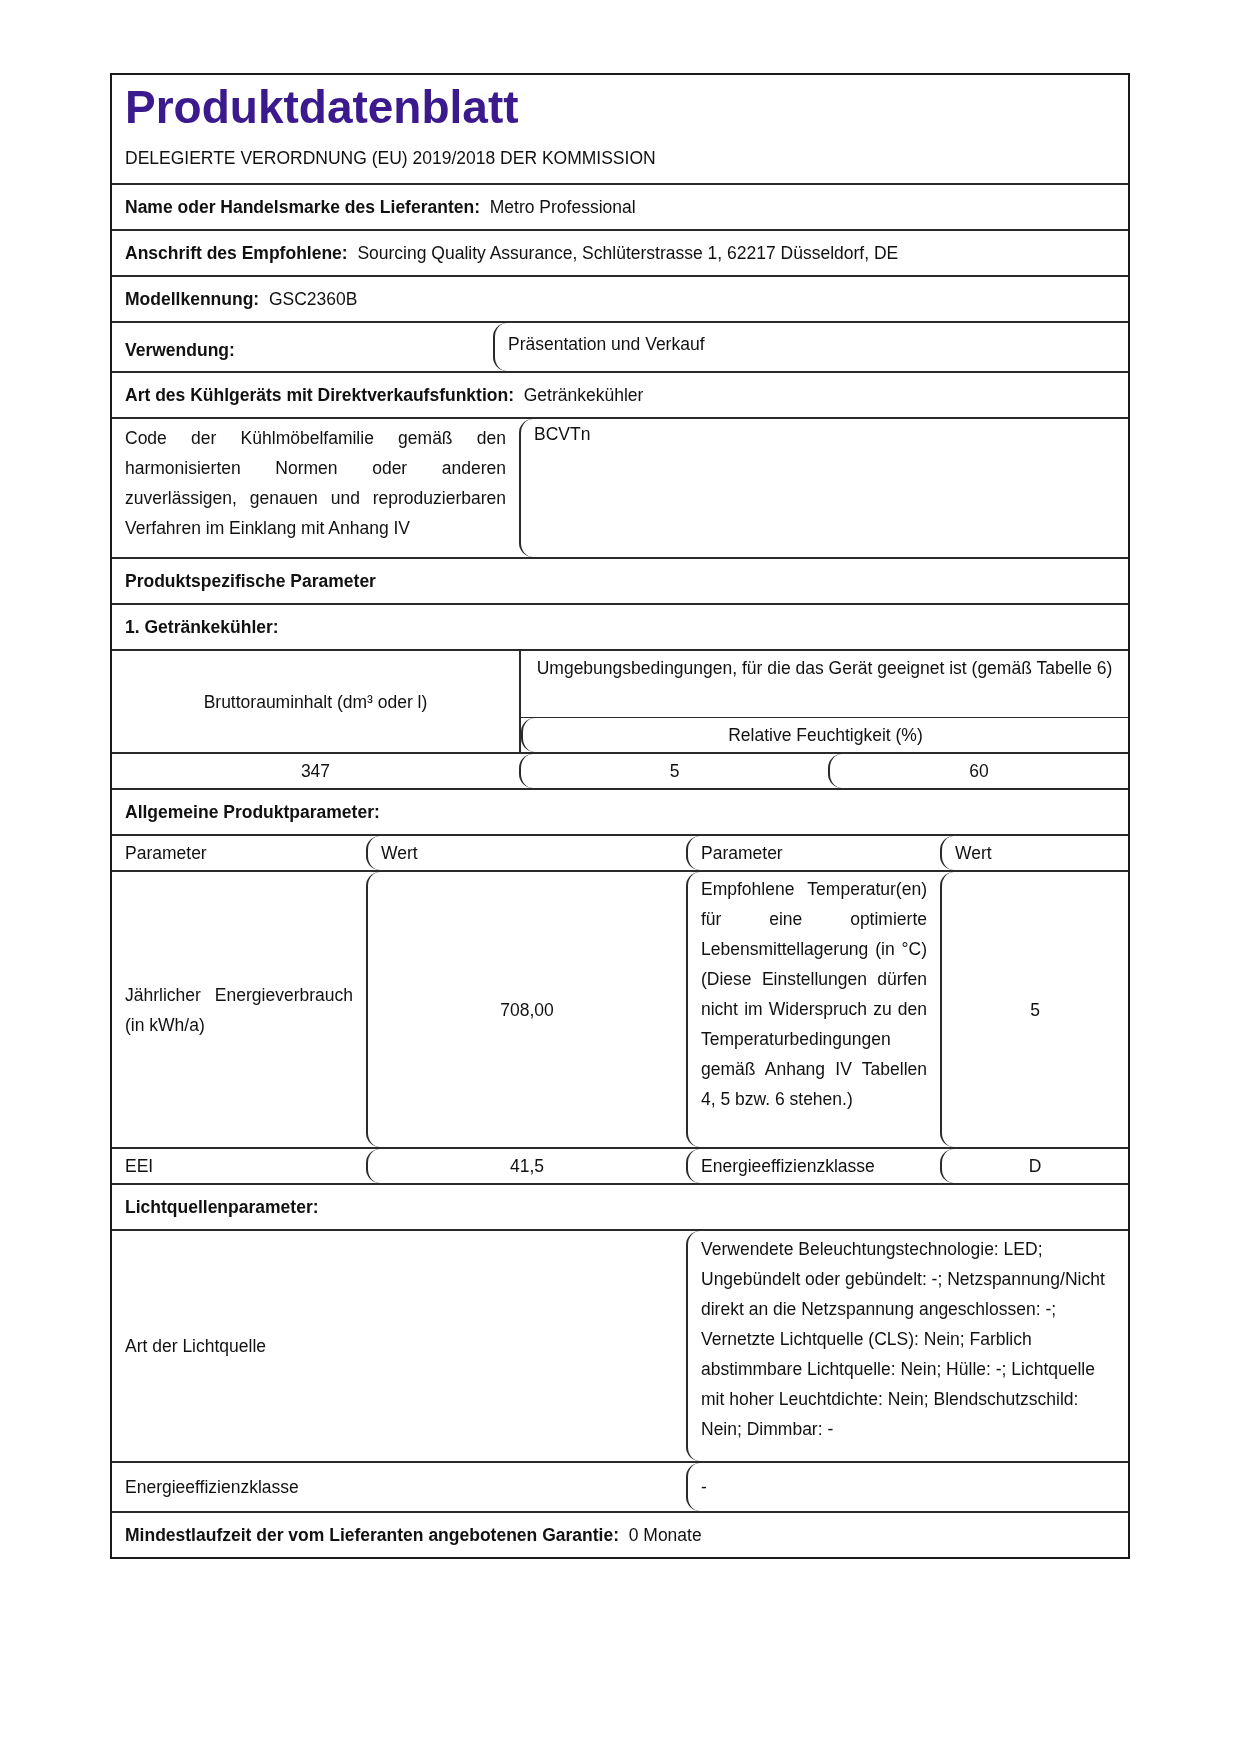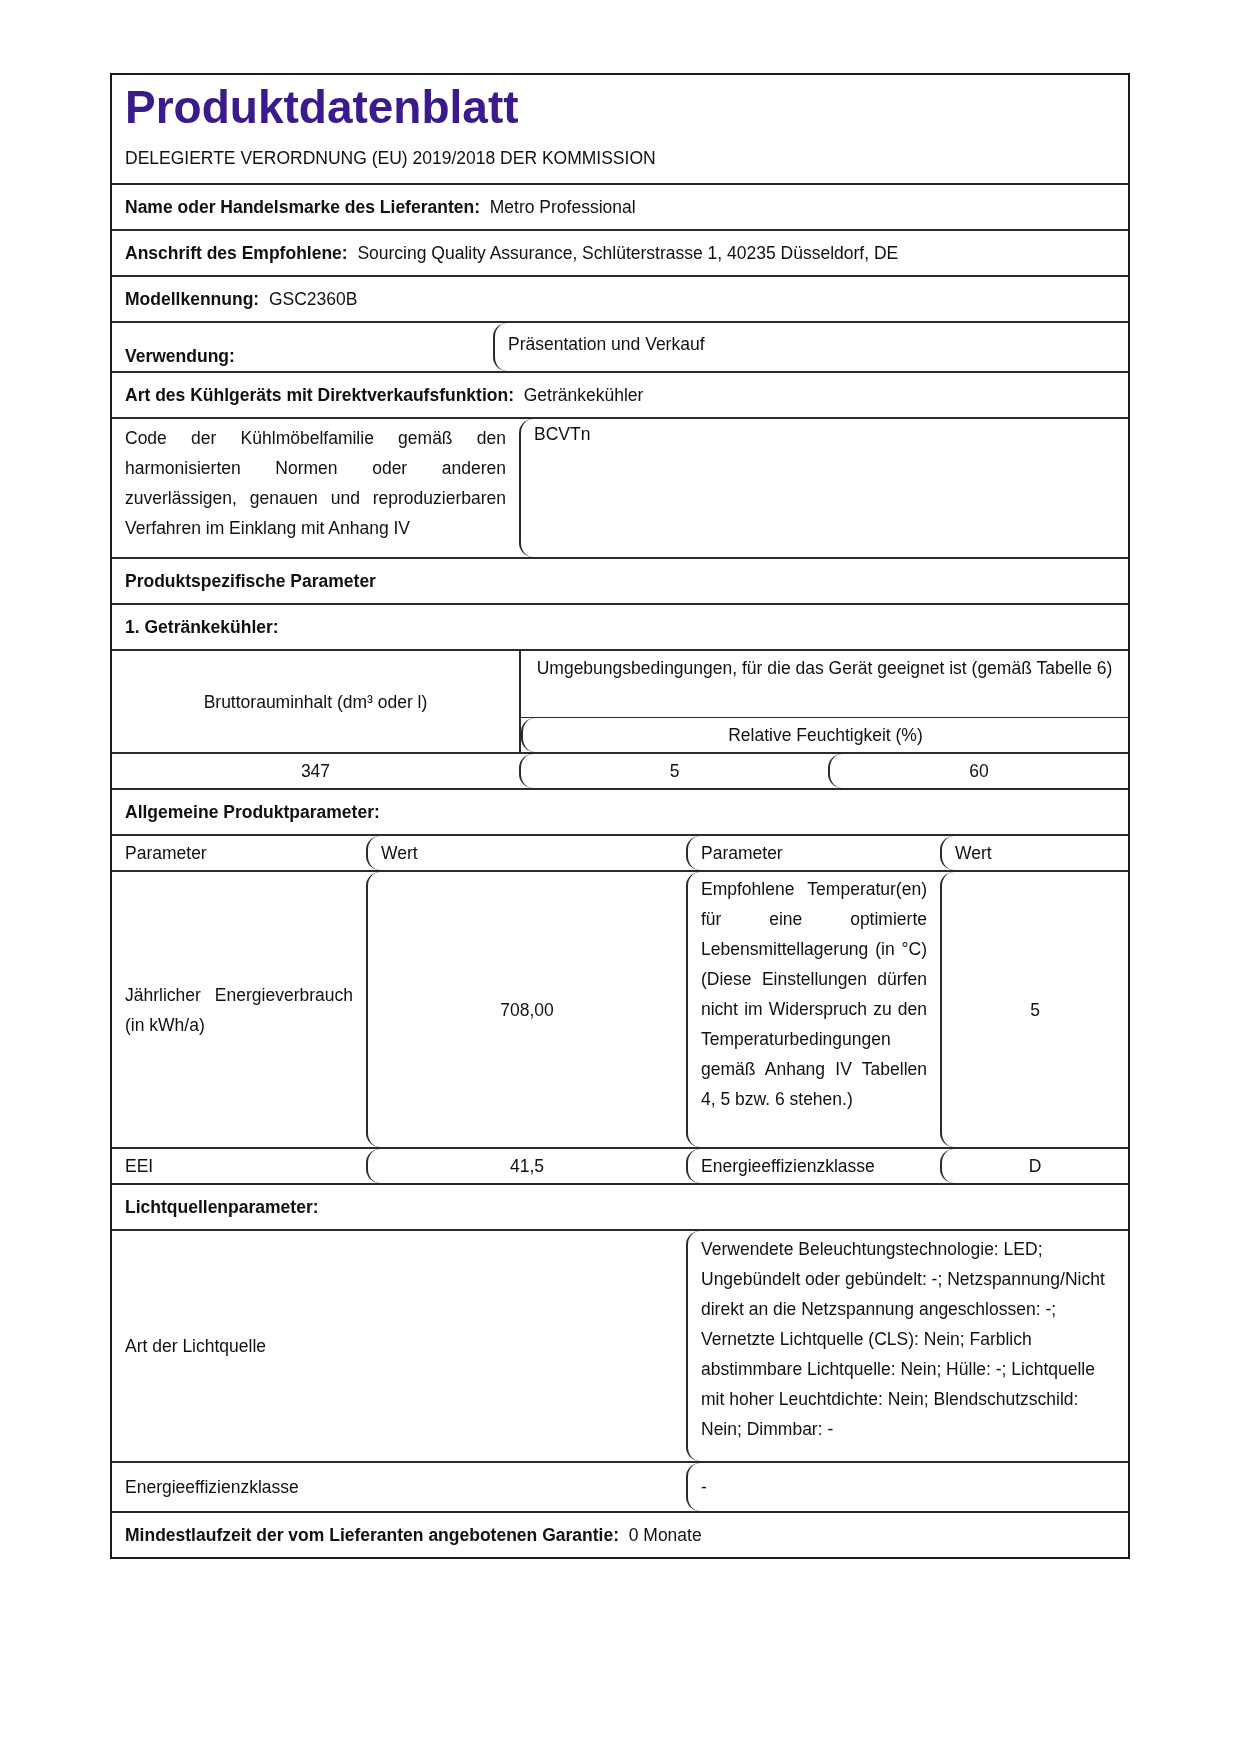--- a/index.html
+++ b/index.html
@@ -33,33 +33,33 @@
   <div class="row h46">
     <div class="cell fill">
       <span class="label-bold">Name oder Handelsmarke des Lieferanten:</span>&nbsp;
       <span>Metro Professional</span>
     </div>
   </div>
 
   <div class="row h46">
     <div class="cell fill">
       <span class="label-bold">Anschrift des Empfohlene:</span>&nbsp;
-      <span>Sourcing Quality Assurance, Schlüterstrasse 1, 40235 Düsseldorf, DE</span>
+      <span>Sourcing Quality Assurance, Schlüterstrasse 1, 62217 Düsseldorf, DE</span>
     </div>
   </div>
 
   <div class="row h46">
     <div class="cell fill">
       <span class="label-bold">Modellkennung:</span>&nbsp;
       <span>GSC2360B</span>
     </div>
   </div>
 
   <div class="row" style="height:50px;">
-    <div class="cell label-bold" style="width:381px; padding-top:18px;">Verwendung:</div>
+    <div class="cell label-bold" style="width:381px; padding-top:12px;">Verwendung:</div>
     <div class="cell vline fill" style="padding-top:6px;">Präsentation und Verkauf</div>
   </div>
 
   <div class="row h46">
     <div class="cell fill">
       <span class="label-bold">Art des Kühlgeräts mit Direktverkaufsfunktion:</span>&nbsp;
       <span>Getränkekühler</span>
     </div>
   </div>
 

